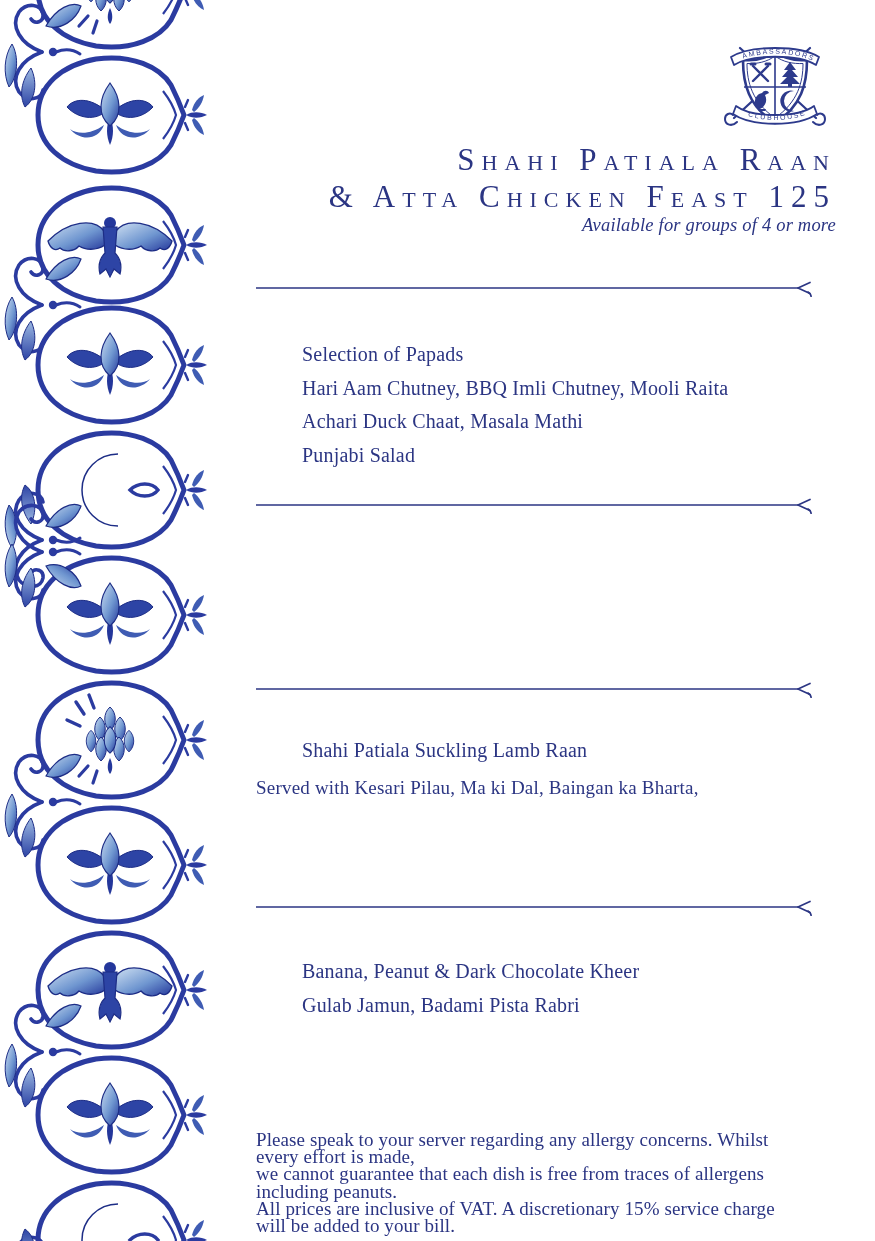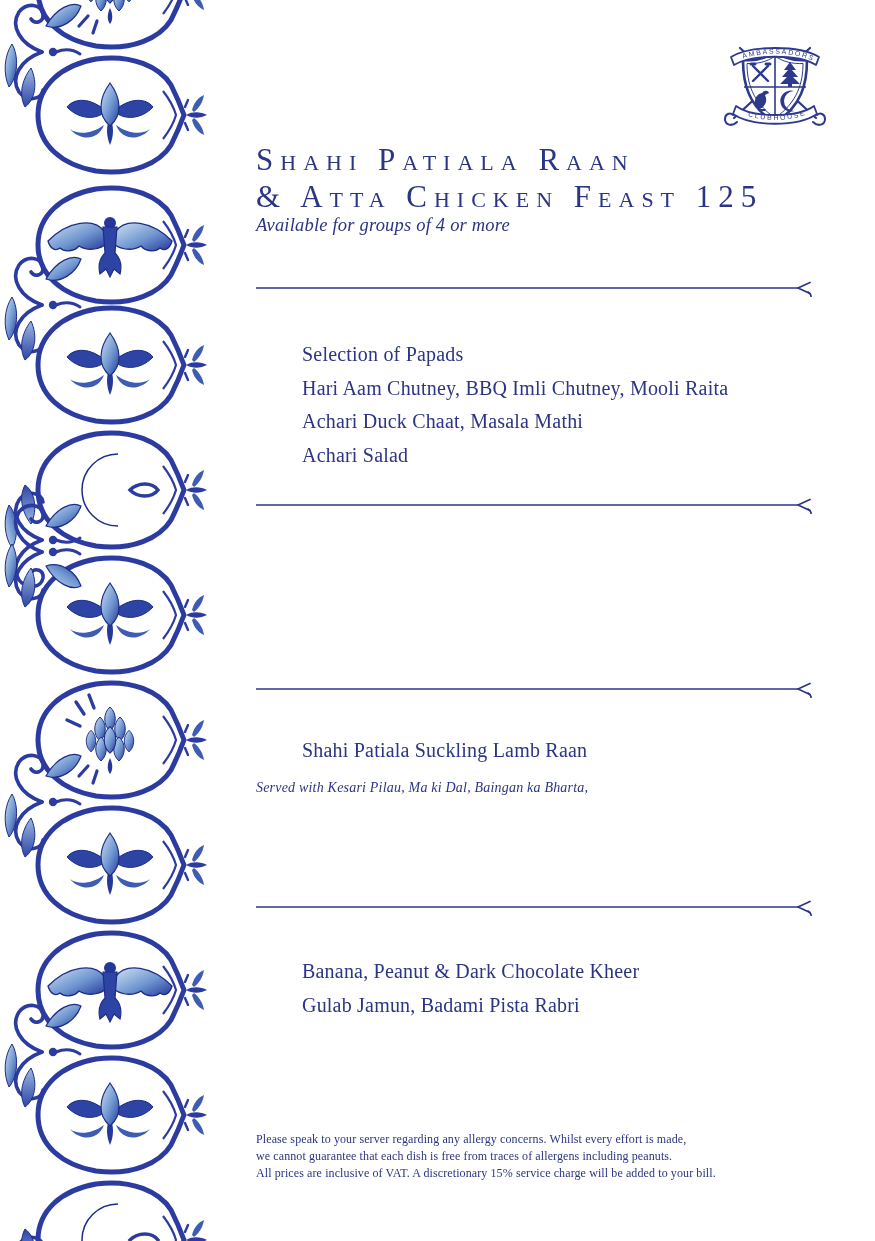--- a/index.html
+++ b/index.html
@@ -3,33 +3,33 @@
 <meta charset="utf-8">
 <style>
   html,body{margin:0;padding:0;background:#e8e8e8;}
   .page{
     position:relative;width:875px;height:1241px;background:#ffffff;
     font-family:"Liberation Serif", serif;color:#2b3583;overflow:hidden;
     margin:0 auto;
   }
   .border-art{position:absolute;left:0;top:0;}
   .crest{position:absolute;left:712px;top:30px;}
-  .header{position:absolute;left:256px;top:141px;width:580px;}
+  .header{position:absolute;left:256px;top:141px;width:580px;text-align:right;}
   .title-line{
     font-variant:small-caps;font-size:31px;line-height:37px;
     letter-spacing:7px;font-weight:normal;
   }
   .subtitle{font-style:italic;font-size:18.5px;margin-top:0;letter-spacing:0.2px;}
   .divider{position:absolute;left:256px;width:560px;height:18px;}
   .menu-section{position:absolute;left:256px;width:585px;}
   .dish{font-size:20px;line-height:33.5px;letter-spacing:0.2px;margin-left:46px;}
   .dish.italic{}
-  .note{font-style:italic;font-size:14px;line-height:30px;margin-top:5px;letter-spacing:0.2px;}
+  .note{font-size:19px;line-height:30px;margin-top:5px;letter-spacing:0.2px;}
   .footer{position:absolute;left:256px;top:1131px;width:520px;}
-  .fineprint{font-size:12px;line-height:17.2px;letter-spacing:0.1px;}
+  .fineprint{font-size:19px;line-height:17.2px;letter-spacing:0.1px;}
 </style>
 </head>
 <body>
 
 <div class="page">
 
   <svg class="border-art" width="215" height="1241" viewBox="0 0 215 1241" aria-hidden="true">
     <defs>
       <linearGradient id="gB" x1="0" y1="0" x2="1" y2="1">
         <stop offset="0" stop-color="#cfe0f2"></stop>
@@ -208,21 +208,21 @@
   <svg class="divider" style="top:898px" viewBox="0 0 560 18">
     <line x1="0" y1="9" x2="542" y2="9" stroke="#2b3583" stroke-width="1.7"></line>
     <path d="M542,9 L554,3.5 M542,9 L554,14.5" stroke="#2b3583" stroke-width="1.7" fill="none" stroke-linecap="round"></path>
     <path d="M552,13 q4,2.5 3,6.5" stroke="#2b3583" stroke-width="1.5" fill="none" stroke-linecap="round"></path>
   </svg>
 
   <div class="menu-section" style="top:338px">
     <div class="dish">Selection of Papads</div>
     <div class="dish italic">Hari Aam Chutney, BBQ Imli Chutney, Mooli Raita</div>
     <div class="dish">Achari Duck Chaat, Masala Mathi</div>
-    <div class="dish">Achari Salad</div>
+    <div class="dish">Punjabi Salad</div>
   </div>
 
 
   <div class="menu-section" style="top:734px">
     <div class="dish">Shahi Patiala Suckling Lamb Raan</div>
     <div class="note">
       <div>Served with Kesari Pilau, Ma ki Dal, Baingan ka Bharta,</div>
     </div>
   </div>
 

